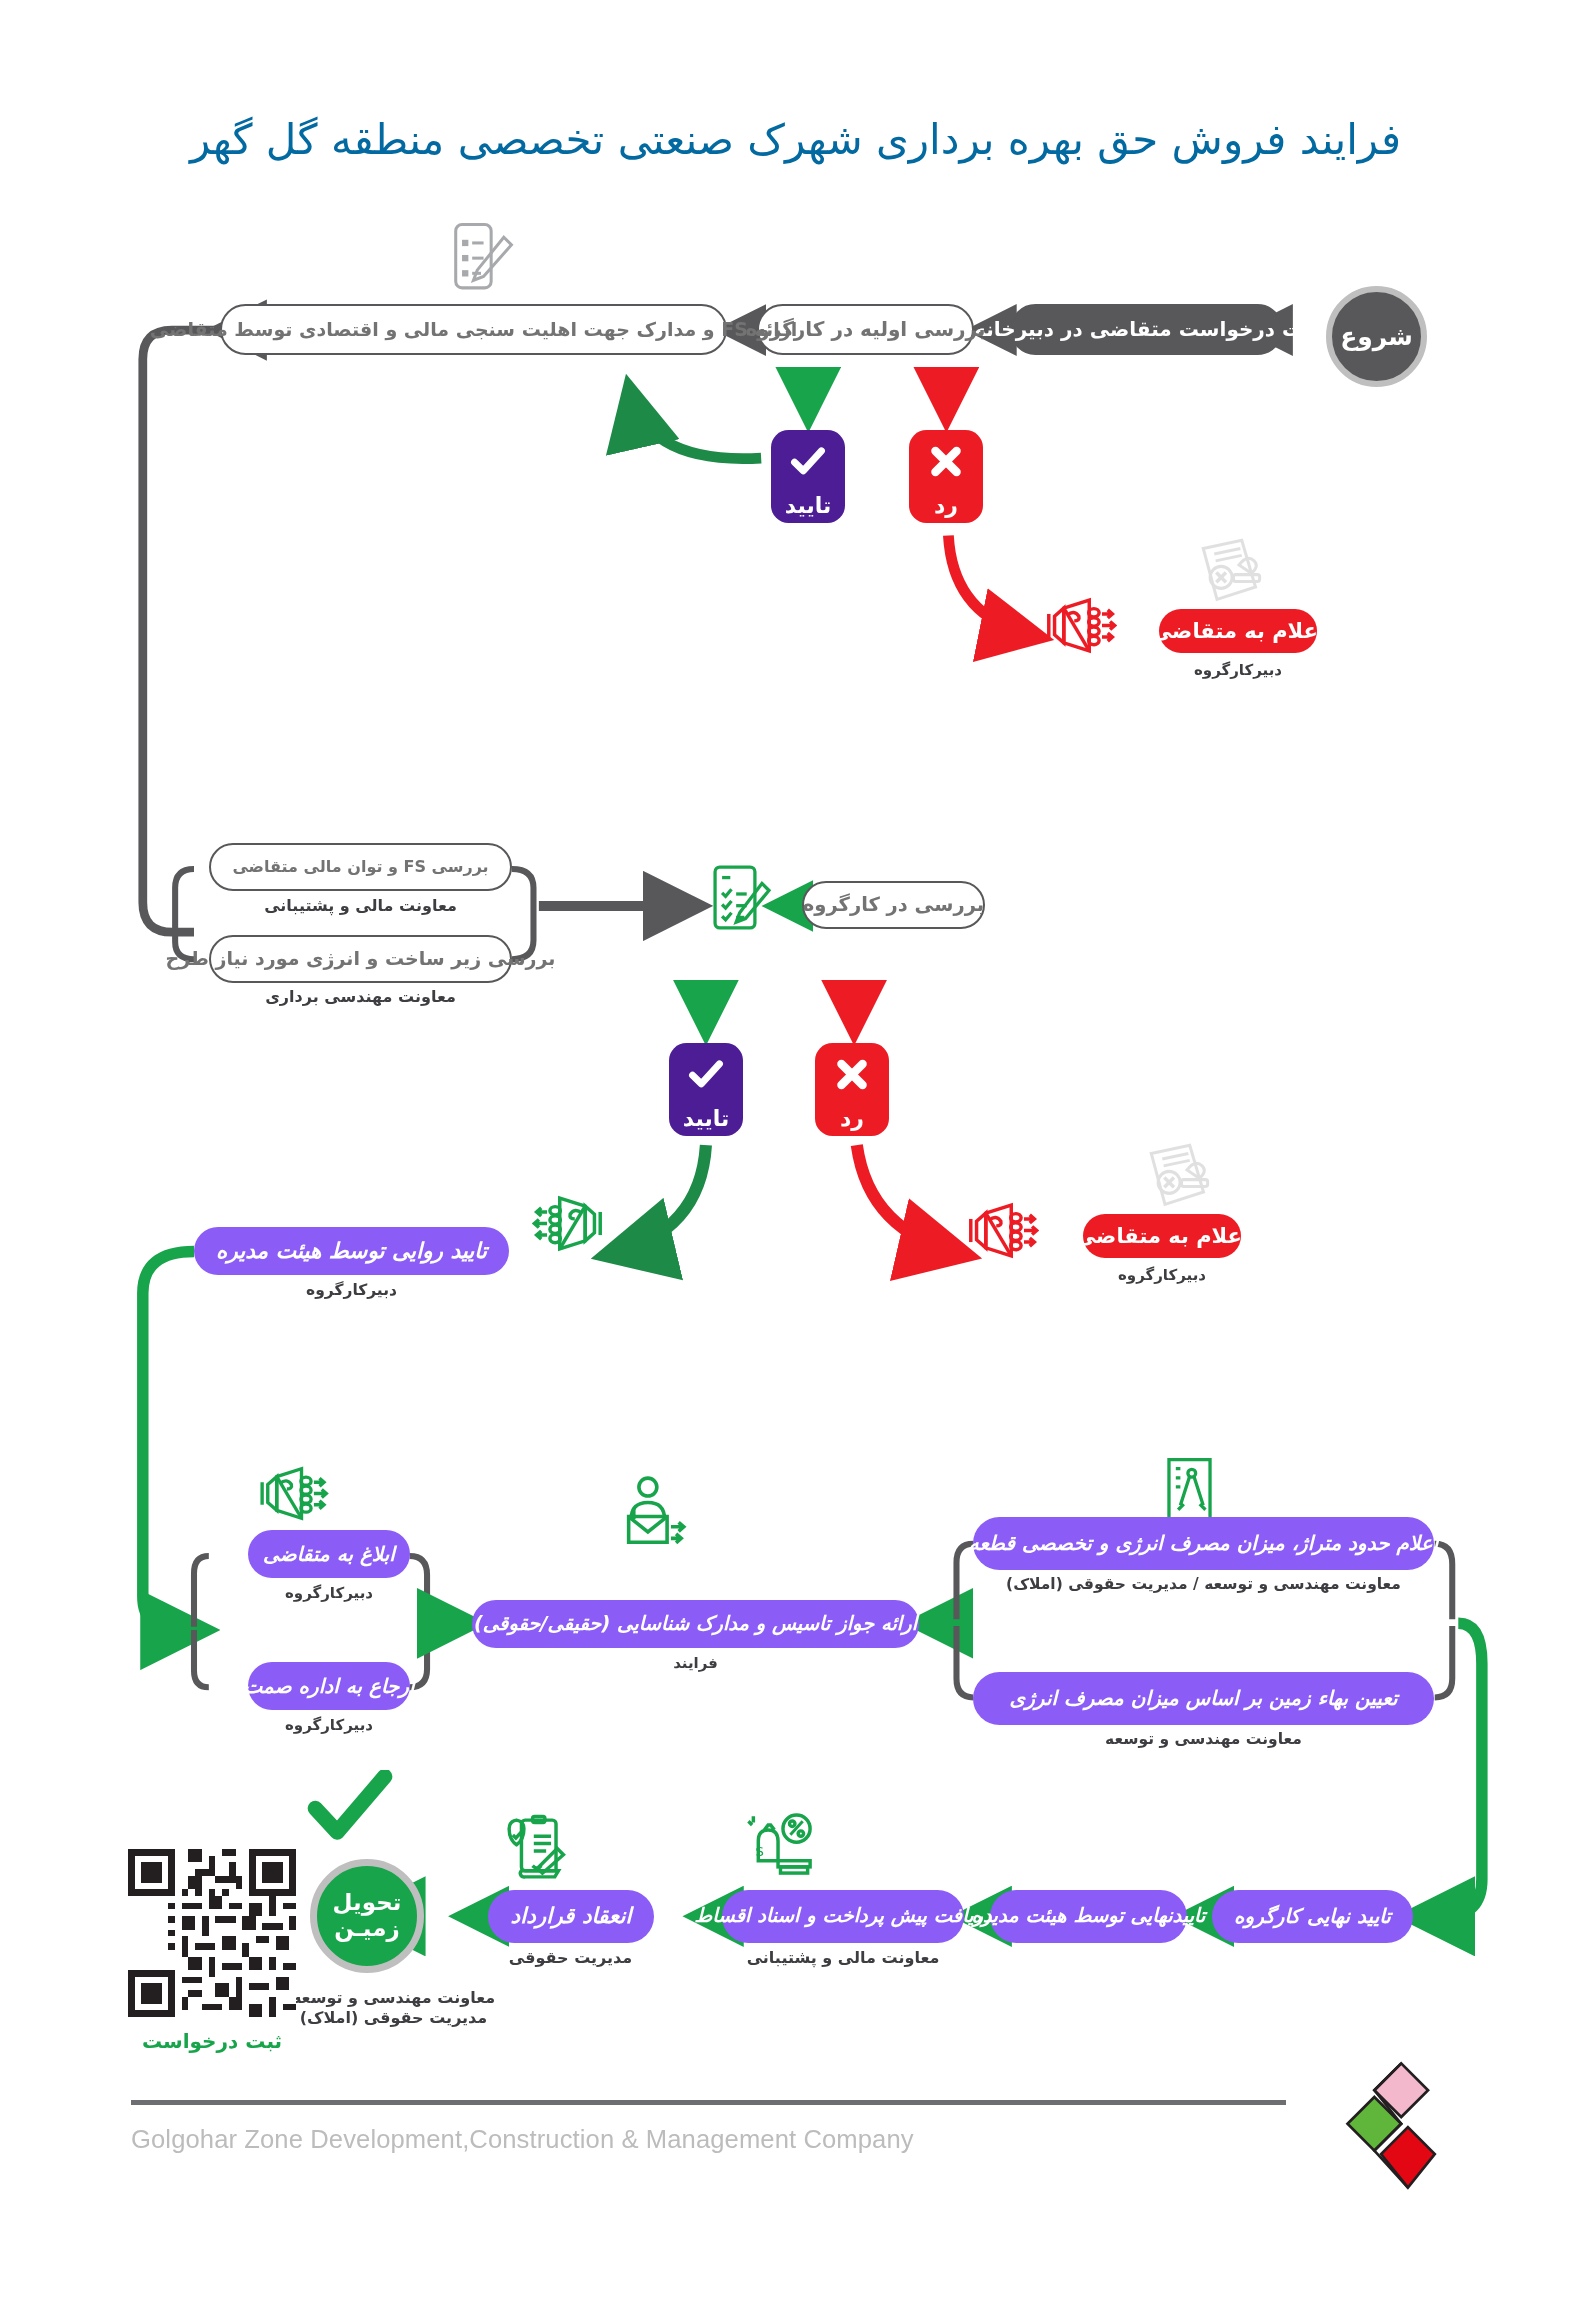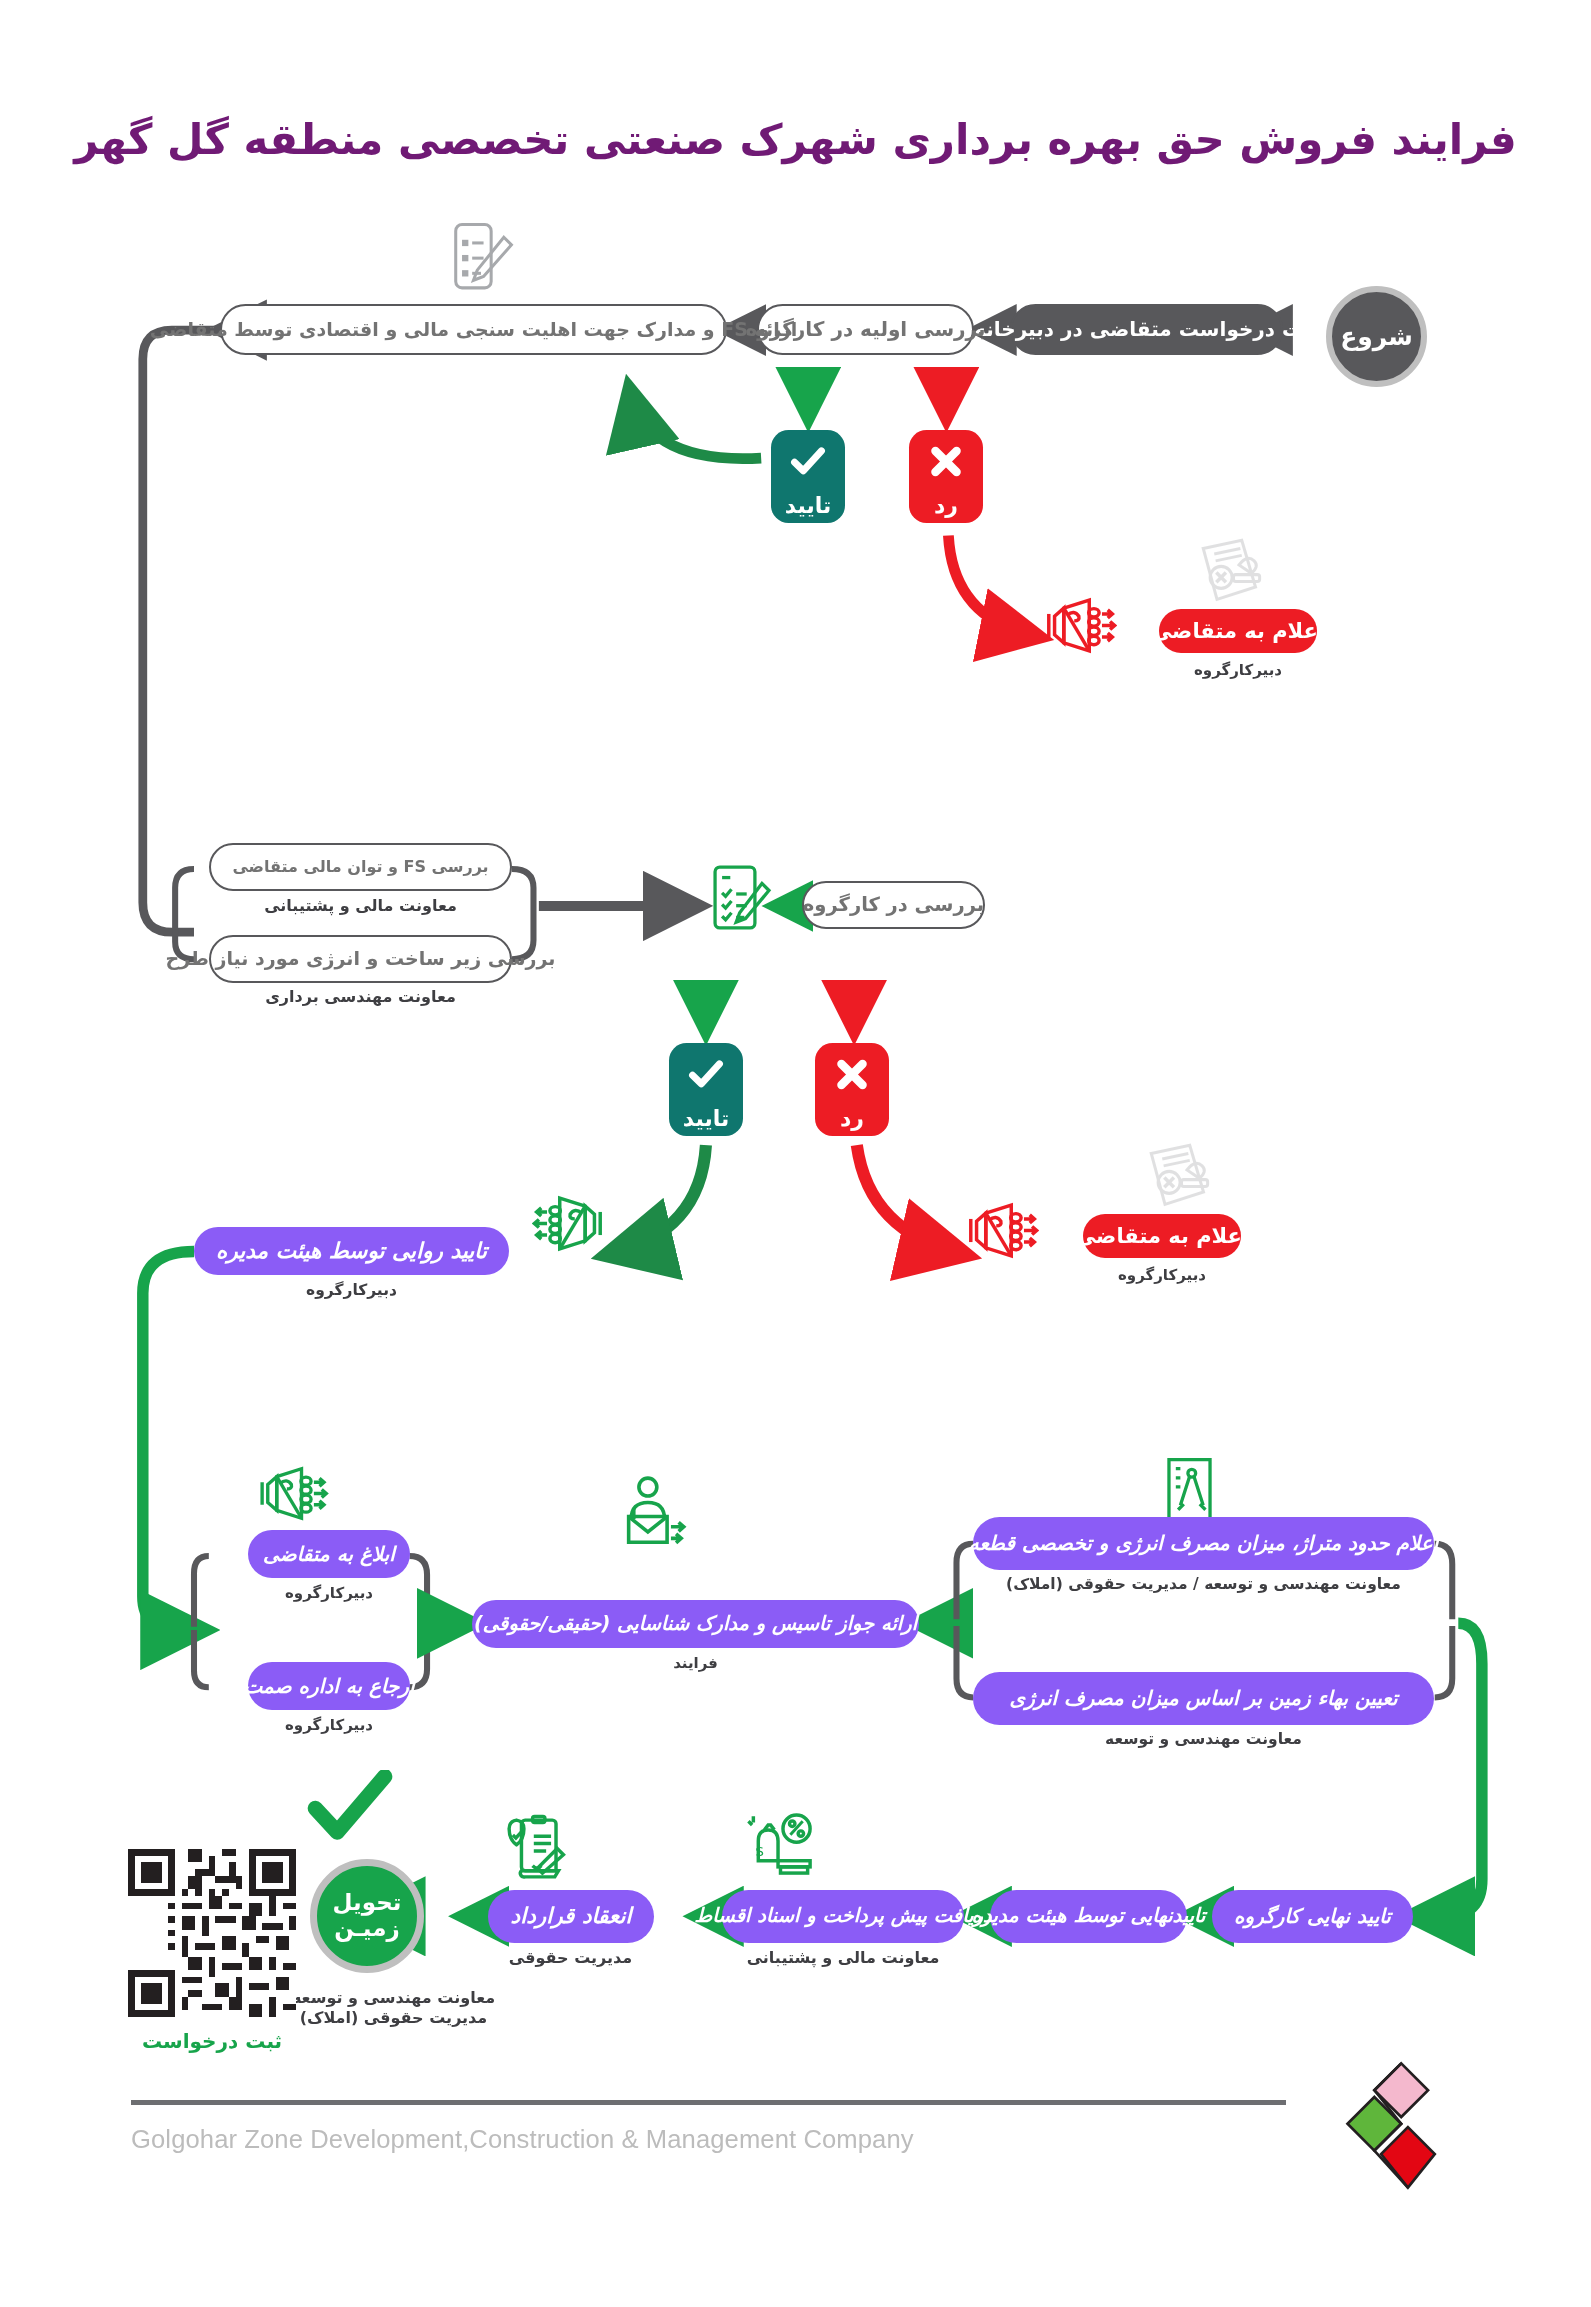--- a/index.html
+++ b/index.html
@@ -3,21 +3,21 @@
 <meta charset="utf-8">
 <title>Golgohar Flowchart</title>
 <style>
   html,body{margin:0;padding:0;background:#ffffff;}
   body{width:1591px;height:2307px;position:relative;overflow:hidden;
        font-family:"DejaVu Sans","Liberation Sans",sans-serif;}
   .abs{position:absolute;}
   
   #title{
     left:0;right:0;top:115px;text-align:center;
-    color:#701a75;font-size:42px;font-weight:bold;letter-spacing:-0.7px;
+    color:#0369a1;font-size:42px;font-weight:normal;letter-spacing:-0.7px;
     direction:rtl;white-space:nowrap;
   }
   
   .pill{
     display:flex;align-items:center;justify-content:center;
     border-radius:673px;box-sizing:border-box;text-align:center;
     direction:rtl;white-space:nowrap;line-height:1.05;
   }
   .pill.outline{
     background:#ffffff;border:2.7px solid #58585B;color:#737373;font-weight:bold;
@@ -37,21 +37,21 @@
     color:#fff;font-weight:bold;font-size:25px;direction:rtl;
   }
   
   .decision{
     width:74px;height:93px;border-radius:17.5px;
     display:flex;flex-direction:column;align-items:center;justify-content:flex-end;
     color:#fff;font-weight:bold;font-size:22px;padding-bottom:5.4px;box-sizing:border-box;
     direction:rtl;
   }
   .decision .glyph{flex:1;display:flex;align-items:center;justify-content:center;}
-  .decision.ok{background:#0f766e;}
+  .decision.ok{background:#4c1d95;}
   .decision.no{background:#ED1C24;}
   
   #end-circle{
     width:100px;height:100px;border-radius:50%;
     background:#17A44B;border:7.4px solid #BFBFBF;
     display:flex;flex-direction:column;align-items:center;justify-content:center;
     color:#fff;font-weight:bold;font-size:23px;direction:rtl;line-height:1.12;
   }
   
   #footer-rule{left:131px;top:2100px;width:1155px;height:4.7px;background:#6D6E71;}

